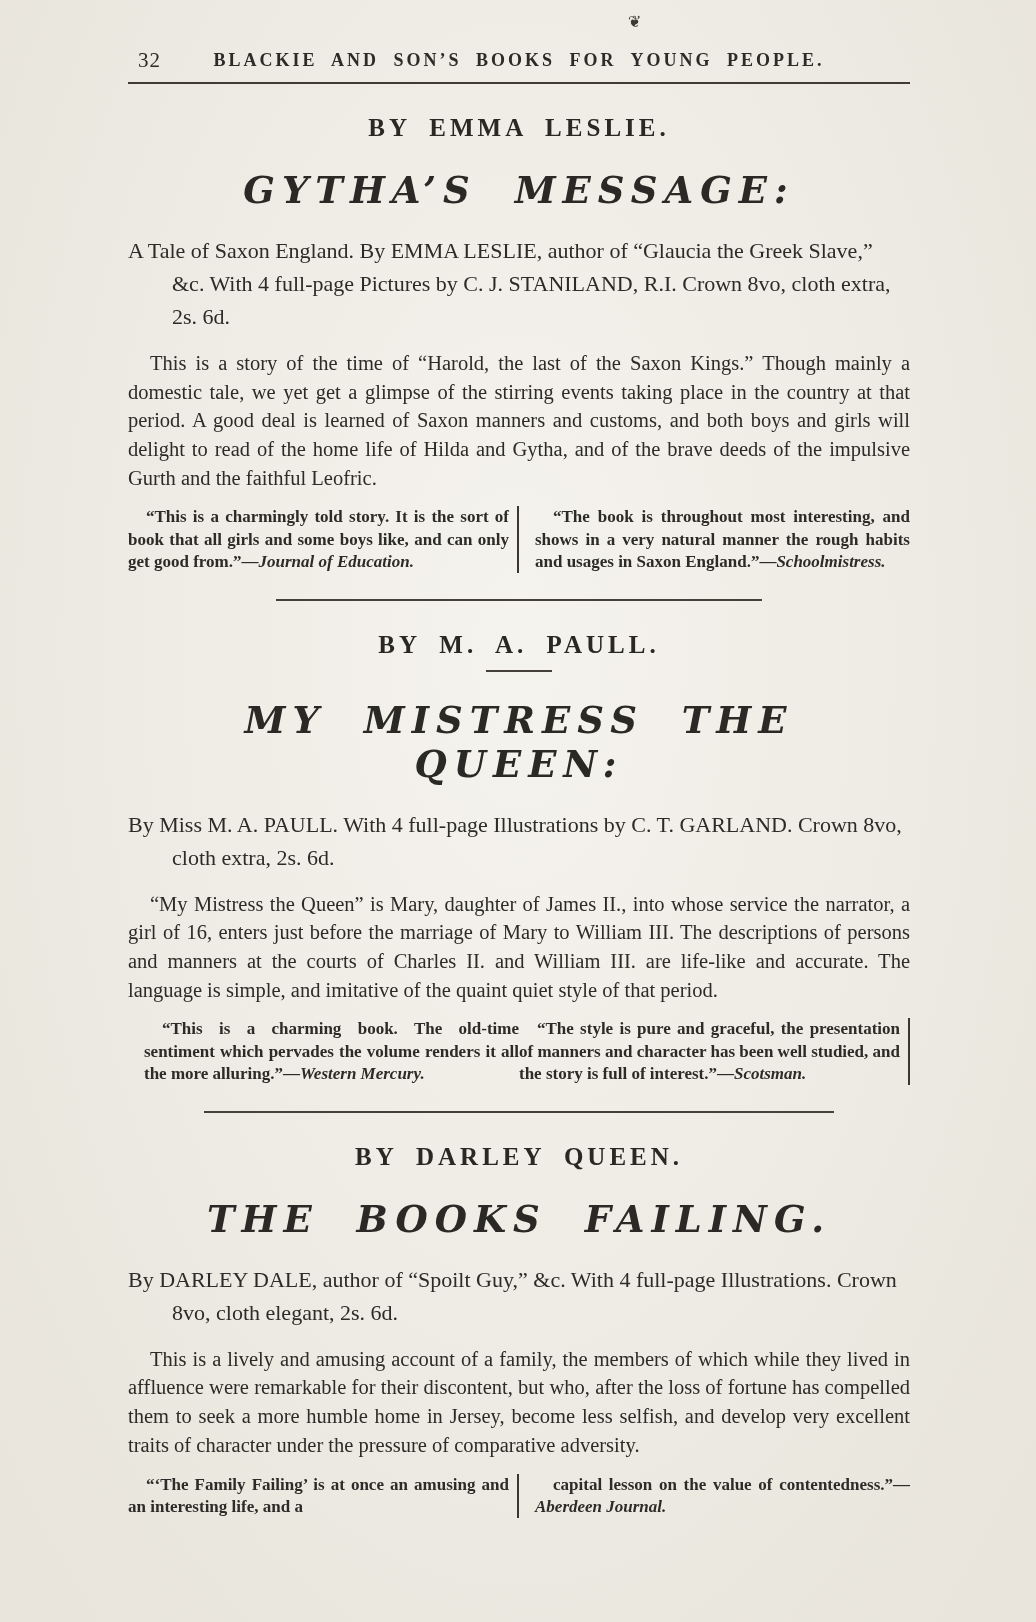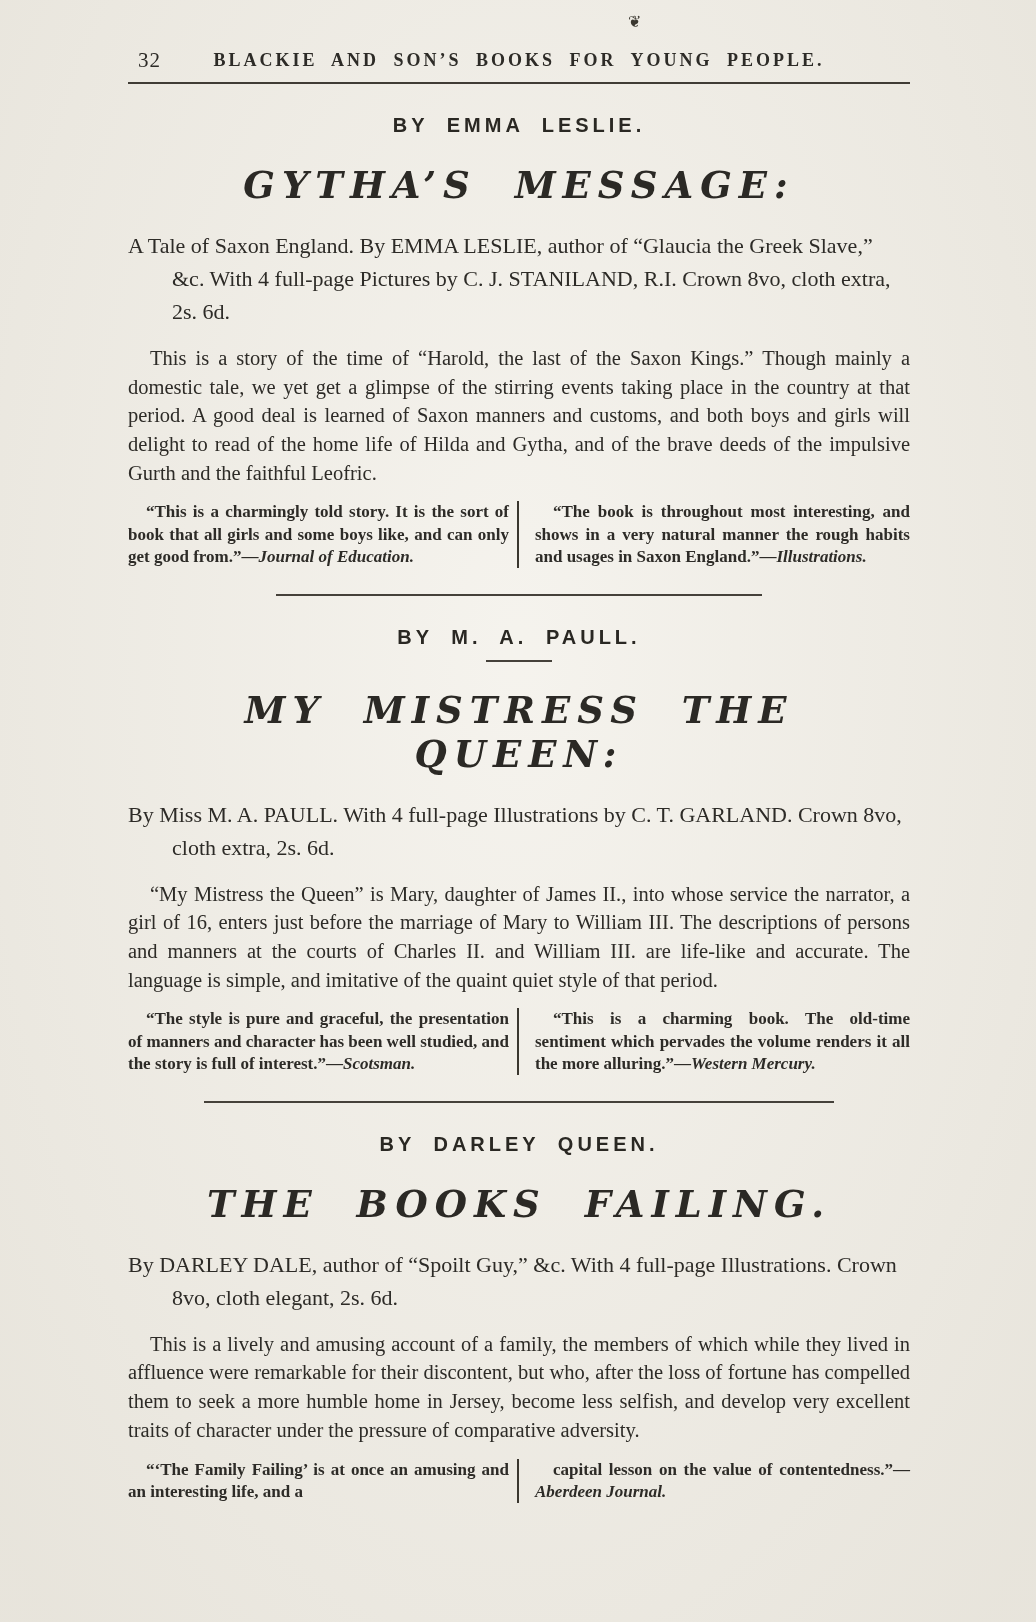--- a/index.html
+++ b/index.html
@@ -24,22 +24,22 @@
     font-size: 21px; letter-spacing: 1px;
   }
   .head-title {
     font-size: 18px; font-weight: bold;
     letter-spacing: 3px; word-spacing: 7px;
   }
   .head-rule { border: 0; border-top: 2px solid #403c35; margin: 11px 0 0 0; }
 
   .byline {
     margin: 30px 0 0 0; text-align: center;
-    font-family: Liberation Sans, sans-serif;
-    font-size: 20px; font-weight: bold;
+    font-family: Liberation Serif, serif;
+    font-size: 25px; font-weight: bold;
     letter-spacing: 4px; word-spacing: 9px;
     color: #2a2823;
   }
   .rule-short { border: 0; border-top: 2px solid #45413a; width: 66px; margin: 11px auto 0; }
   .rule-long  { border: 0; border-top: 2px solid #45413a; width: 486px; margin: 26px auto 0; }
   .rule-longer{ border: 0; border-top: 2px solid #45413a; width: 630px; margin: 26px auto 0; }
 
   .book-title {
     margin: 26px 0 0 0; text-align: center;
     font-family: "DejaVu Serif", "Liberation Serif", serif;
@@ -84,34 +84,34 @@
     </header>
     <hr class="head-rule">
 
     <section>
       <h2 class="byline">BY EMMA LESLIE.</h2>
       <h1 class="book-title">GYTHA’S MESSAGE:</h1>
       <p class="imprint">A Tale of Saxon England. By EMMA LESLIE, author of “Glaucia the Greek Slave,” &amp;c. With 4 full-page Pictures by C. J. STANILAND, R.I. Crown 8vo, cloth extra, 2s. 6d.</p>
       <p class="desc">This is a story of the time of “Harold, the last of the Saxon Kings.” Though mainly a domestic tale, we yet get a glimpse of the stirring events taking place in the country at that period. A good deal is learned of Saxon manners and customs, and both boys and girls will delight to read of the home life of Hilda and Gytha, and of the brave deeds of the impulsive Gurth and the faithful Leofric.</p>
       <div class="reviews">
         <p class="review left"><span>“This is a charmingly told story. It is the sort of book that all girls and some boys like, and can only get good from.”—</span><span class="src">Journal of Education.</span></p>
-        <p class="review right"><span>“The book is throughout most interesting, and shows in a very natural manner the rough habits and usages in Saxon England.”—</span><span class="src">Illustrations.</span></p>
+        <p class="review right"><span>“The book is throughout most interesting, and shows in a very natural manner the rough habits and usages in Saxon England.”—</span><span class="src">Schoolmistress.</span></p>
       </div>
     </section>
 
     <section>
       <hr class="rule-long">
       <h2 class="byline">BY M. A. PAULL.</h2>
       <hr class="rule-short">
       <h1 class="book-title">MY MISTRESS THE QUEEN:</h1>
       <p class="imprint">By Miss M. A. PAULL. With 4 full-page Illustrations by C. T. GARLAND. Crown 8vo, cloth extra, 2s. 6d.</p>
       <p class="desc">“My Mistress the Queen” is Mary, daughter of James II., into whose service the narrator, a girl of 16, enters just before the marriage of Mary to William III. The descriptions of persons and manners at the courts of Charles II. and William III. are life-like and accurate. The language is simple, and imitative of the quaint quiet style of that period.</p>
       <div class="reviews">
+        <p class="review right"><span>“This is a charming book. The old-time sentiment which pervades the volume renders it all the more alluring.”—</span><span class="src">Western Mercury.</span></p>
         <p class="review left"><span>“The style is pure and graceful, the presentation of manners and character has been well studied, and the story is full of interest.”—</span><span class="src">Scotsman.</span></p>
-        <p class="review right"><span>“This is a charming book. The old-time sentiment which pervades the volume renders it all the more alluring.”—</span><span class="src">Western Mercury.</span></p>
       </div>
     </section>
 
     <section>
       <hr class="rule-longer">
       <h2 class="byline">BY DARLEY QUEEN.</h2>
       <h1 class="book-title">THE BOOKS FAILING.</h1>
       <p class="imprint">By DARLEY DALE, author of “Spoilt Guy,” &amp;c. With 4 full-page Illustrations. Crown 8vo, cloth elegant, 2s. 6d.</p>
       <p class="desc">This is a lively and amusing account of a family, the members of which while they lived in affluence were remarkable for their discontent, but who, after the loss of fortune has compelled them to seek a more humble home in Jersey, become less selfish, and develop very excellent traits of character under the pressure of comparative adversity.</p>
       <div class="reviews">

